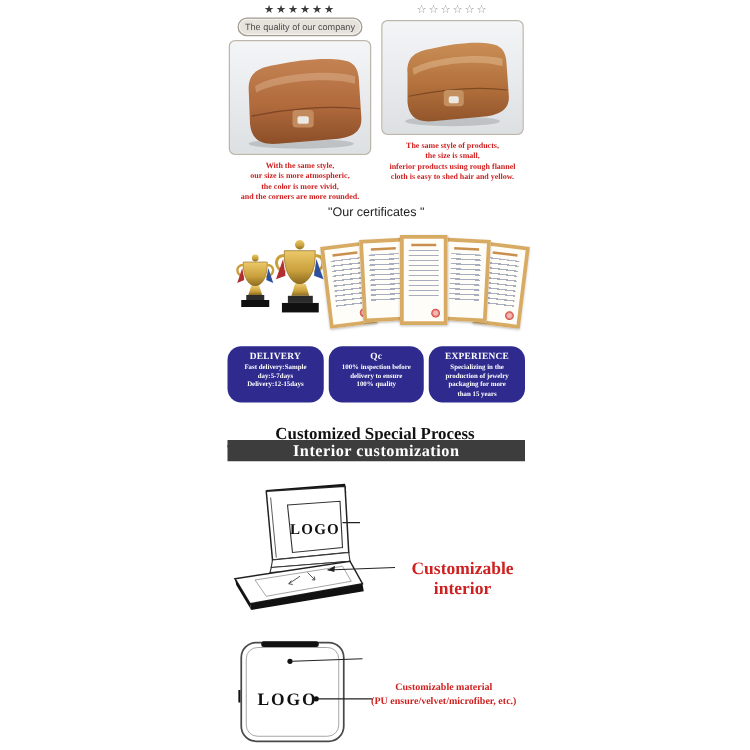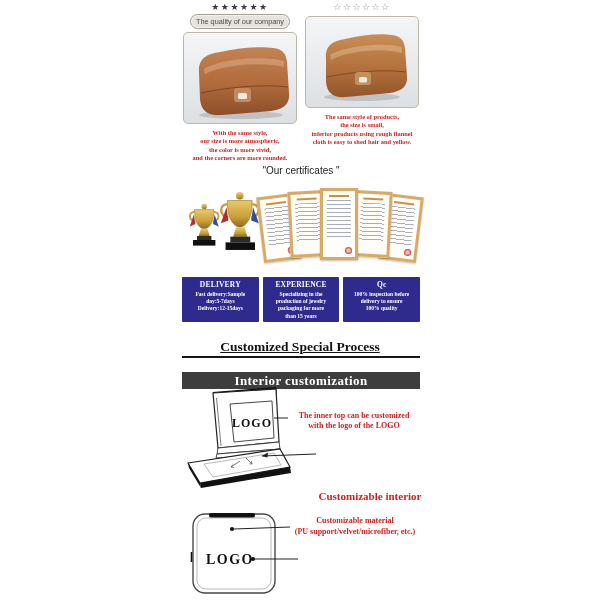--- a/index.html
+++ b/index.html
@@ -34,39 +34,39 @@
         background:radial-gradient(circle,#f3b9b4 30%,#d23c31 70%);}
   .c1{left:0;top:7px;transform:rotate(-7deg);z-index:1;}
   .c2{left:29px;top:3px;transform:rotate(-3deg);z-index:2;}
   .c3{left:60px;top:0;height:66px;z-index:5;}
   .c4{left:93px;top:3px;transform:rotate(3deg);z-index:2;}
   .c5{left:122px;top:7px;transform:rotate(7deg);z-index:1;}
 
   
   .features{position:absolute;left:182px;top:277px;width:238px;height:45px;display:flex;gap:4px;}
   .feature{flex:1;background:#2e2a8e;color:#fff;text-align:center;padding:3px 1px;
-           font-family:"Liberation Serif",serif;overflow:hidden;border-radius:1px;}
+           font-family:"Liberation Serif",serif;overflow:hidden;border-radius:11px;}
   .f-title{font-size:7.5px;font-weight:bold;margin-bottom:2px;letter-spacing:.2px;}
   .f-line{font-size:5.5px;line-height:7.2px;font-weight:bold;white-space:nowrap;}
 
   
   .process-heading{position:absolute;left:120px;top:339px;width:360px;text-align:center;
            font-family:"Liberation Serif",serif;font-weight:bold;font-size:13.5px;color:#111;text-decoration:underline;}
   .rule{position:absolute;left:182px;top:356px;width:238px;height:2px;background:#161616;}
-  .banner{position:absolute;left:182px;top:372px;width:238px;height:17px;background:#3d3d3d;
+  .banner{position:absolute;left:182px;top:352px;width:238px;height:17px;background:#3d3d3d;
           color:#fff;font-family:"Liberation Serif",serif;font-weight:bold;font-size:13px;
           text-align:center;line-height:17px;letter-spacing:.4px;}
 
   
   .diagram{position:absolute;}
   .ann{position:absolute;color:#cf1f1f;font-family:"Liberation Serif",serif;font-weight:bold;
        text-align:center;}
   .ann1{left:288px;top:411px;width:132px;font-size:8px;line-height:10px;}
-  .ann2{left:318px;top:448px;width:104px;font-size:11px;margin-top:42px;}
-  .ann3{left:289px;top:516px;width:132px;font-size:8px;line-height:10.5px;}
+  .ann2{left:318px;top:448px;width:104px;font-size:14px;}
+  .ann3{left:289px;top:545px;width:132px;font-size:8px;line-height:10.5px;}
   .ann4{left:298px;top:549px;width:124px;font-size:8.6px;line-height:11px;}
   svg text.logo{font-family:"Liberation Serif",serif;font-weight:bold;fill:#111;}
 </style>
 </head>
 <body>
 
 <div class="stage">
 
   <div class="compare">
     <div class="comp-col">
@@ -188,31 +188,31 @@
   </div>
 
   <div class="features">
     <div class="feature">
       <div class="f-title">DELIVERY</div>
       <div class="f-line">Fast delivery:Sample</div>
       <div class="f-line">day:5-7days</div>
       <div class="f-line">Delivery:12-15days</div>
     </div>
     <div class="feature">
+      <div class="f-title">Qc</div>
+      <div class="f-line">100% inspection before</div>
+      <div class="f-line">delivery to ensure</div>
+      <div class="f-line">100% quality</div>
+    </div>
+    <div class="feature">
       <div class="f-title">EXPERIENCE</div>
       <div class="f-line">Specializing in the</div>
       <div class="f-line">production of jewelry</div>
       <div class="f-line">packaging for more</div>
       <div class="f-line">than 15 years</div>
-    </div>
-    <div class="feature">
-      <div class="f-title">Qc</div>
-      <div class="f-line">100% inspection before</div>
-      <div class="f-line">delivery to ensure</div>
-      <div class="f-line">100% quality</div>
     </div>
   </div>
 
   <div class="process-heading">Customized Special Process</div>
   <div class="rule"></div>
   <div class="banner">Interior customization</div>
 
   <svg class="diagram" style="left:180px;top:385px;" width="242" height="105" viewBox="0 0 242 105">
 
     <polygon points="33,7 96,2 97,9 34,14" fill="#111"></polygon>
@@ -233,35 +233,31 @@
       <line x1="51" y1="82" x2="60" y2="76"></line>
         <polyline points="53,79.5 51,82 54.2,82.6" fill="none"></polyline>
       <line x1="66" y1="73" x2="72" y2="79"></line>
         <polyline points="69.5,78.8 72,79 71.4,76.2" fill="none"></polyline>
     </g>
 
     <line x1="94" y1="33" x2="108" y2="33" stroke="#222" stroke-width="1"></line>
     <line x1="82" y1="71" x2="136" y2="69" stroke="#222" stroke-width="1"></line>
     <polygon points="82,71 88,67.6 87.4,72.6" fill="#222"></polygon>
   </svg>
-  <div class="ann ann1">
-    <div>The inner top can be customized</div>
-    <div>with the logo of the LOGO</div>
-  </div>
   <div class="ann ann2">Customizable interior</div>
 
   <svg class="diagram" style="left:180px;top:508px;" width="242" height="92" viewBox="0 0 242 92">
     <rect x="13" y="6" width="82" height="79" rx="12" fill="#fff" stroke="#4a4a4a" stroke-width="1.4"></rect>
     <rect x="17" y="10" width="74" height="71" rx="9" fill="none" stroke="#9a9a9a" stroke-width="0.7"></rect>
     <rect x="29" y="5" width="46" height="4.5" rx="2" fill="#111"></rect>
     <line x1="11.5" y1="44" x2="11.5" y2="54" stroke="#111" stroke-width="1.6"></line>
     <text class="logo" x="50" y="56" font-size="14" letter-spacing="1.5" text-anchor="middle">LOGO</text>
     <circle cx="52" cy="21" r="2.1" fill="#111"></circle>
     <line x1="54" y1="21" x2="110" y2="19" stroke="#222" stroke-width="1"></line>
     <circle cx="73" cy="51" r="2.1" fill="#111"></circle>
     <line x1="75" y1="51" x2="118" y2="51" stroke="#222" stroke-width="1"></line>
   </svg>
   <div class="ann ann3">
     <div>Customizable material</div>
-    <div>(PU support/velvet/microfiber, etc.)</div>
+    <div>(PU ensure/velvet/microfiber, etc.)</div>
   </div>
 
 </div>
 
 </body></html>

